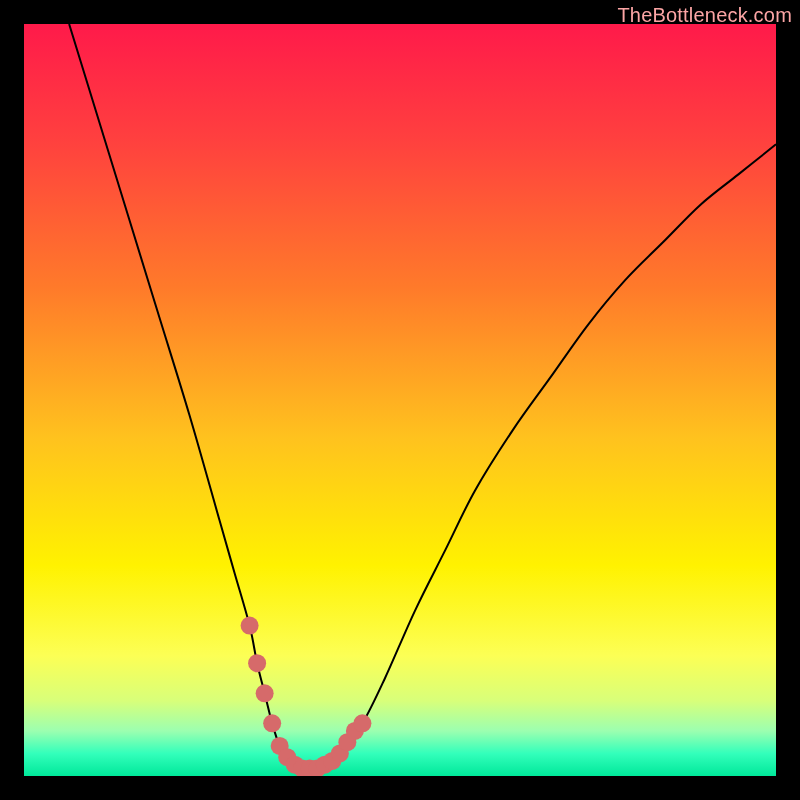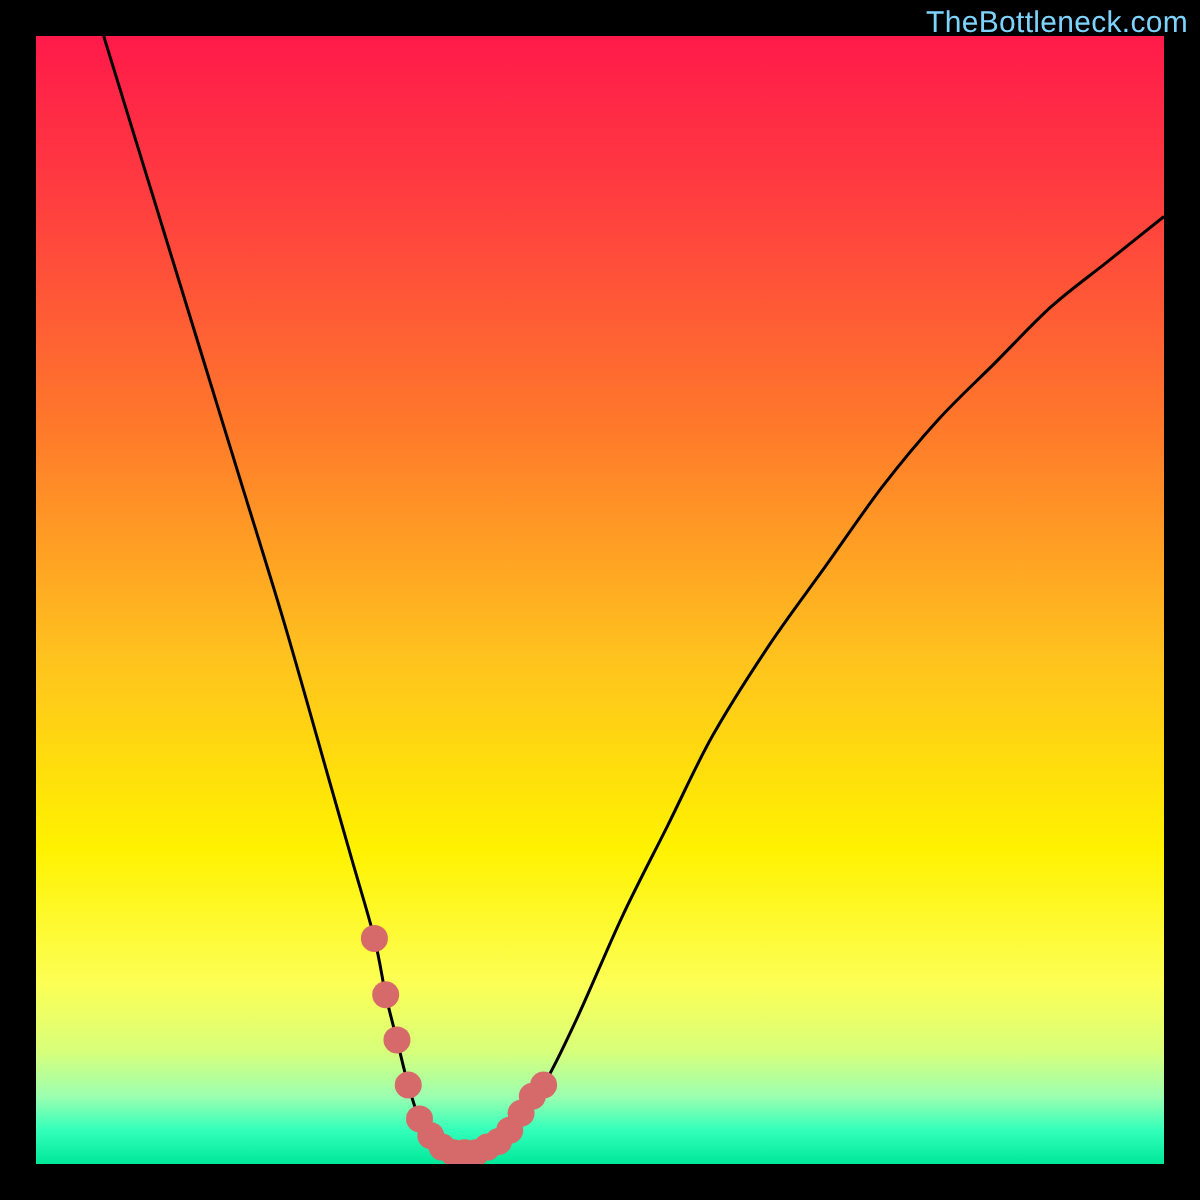--- a/index.html
+++ b/index.html
@@ -25,21 +25,21 @@
     position: absolute;
     left: 0;
     top: 0;
     width: 752px;
     height: 752px;
   }
   .watermark {
     position: absolute;
     top: 4px;
     right: 8px;
-    color: #7dd3fc;
+    color: #fca5a5;
     font-size: 20px;
     font-weight: 500;
     letter-spacing: 0.2px;
     z-index: 10;
   }
 </style>
 </head>
 <body>
 
 <div class="watermark">TheBottleneck.com</div>

